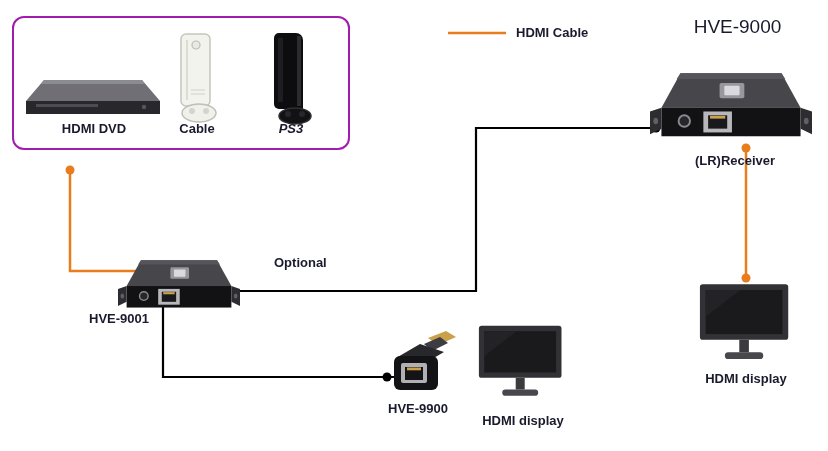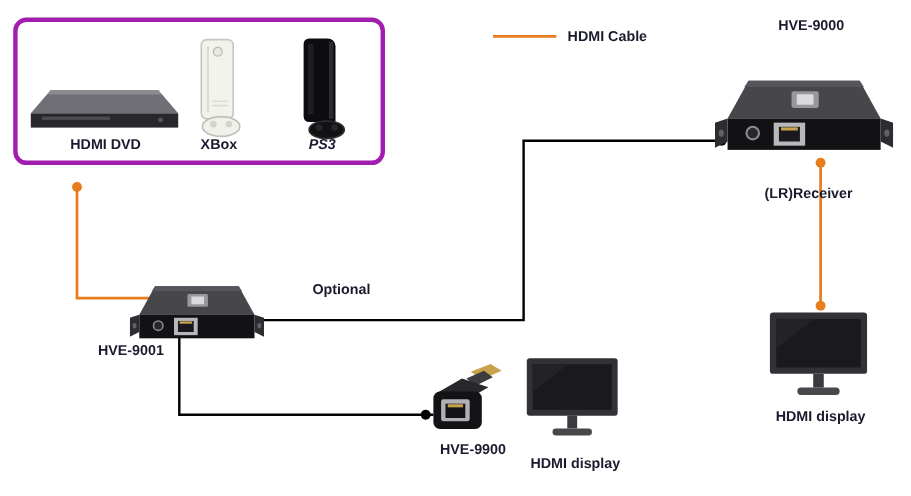--- a/index.html
+++ b/index.html
@@ -8,24 +8,24 @@
     position:relative; width:828px; height:451px; background:#ffffff;
     font-family:"Liberation Sans","DejaVu Sans",sans-serif; color:#1a1a2e; overflow:hidden;
   }
   .abs { position:absolute; }
   .node { position:absolute; z-index:2; }
   .cables { position:absolute; left:0; top:0; z-index:1; }
   .label {
     position:absolute; z-index:3; font-size:13px; font-weight:600;
     color:#1a1a2e; text-align:center; line-height:1.15; white-space:nowrap;
   }
-  .title-label { font-size:13px; font-weight:700; }
+  .title-label { font-size:19px; font-weight:400; }
   .sources-box {
     position:absolute; left:12px; top:16px; width:338px; height:134px;
-    border:4px solid #a21caf; border-radius:12px; z-index:2; background:#ffffff;
+    border:2px solid #a21caf; border-radius:12px; z-index:2; background:#ffffff;
   }
   .legend { position:absolute; left:448px; top:24px; z-index:3; }
   .legend-row { display:flex; align-items:center; gap:10px; height:18px; margin-bottom:5px; }
   .legend-row .label { position:static; }
 </style>
 </head>
 <body>
 
 <div class="canvas">
 
@@ -59,21 +59,21 @@
     <svg class="abs" style="left:146px; top:14px;" width="74" height="92" viewBox="0 0 74 92">
       <rect x="21" y="2" width="29" height="72" rx="5" fill="#f3f3ee" stroke="#c6c6bf" stroke-width="1.5"></rect>
       <line x1="27" y1="8" x2="27" y2="68" stroke="#dcdcd5" stroke-width="2"></line>
       <circle cx="36" cy="13" r="4" fill="#e9e9e3" stroke="#bcbcb5" stroke-width="1.2"></circle>
       <line x1="31" y1="58" x2="45" y2="58" stroke="#dcdcd5" stroke-width="1.5"></line>
       <line x1="31" y1="62" x2="45" y2="62" stroke="#dcdcd5" stroke-width="1.5"></line>
       <ellipse cx="39" cy="81" rx="17" ry="9" fill="#f1f1ec" stroke="#c0c0b9" stroke-width="1.5"></ellipse>
       <circle cx="32" cy="79" r="3" fill="#d4d4cd"></circle>
       <circle cx="46" cy="79" r="3" fill="#d4d4cd"></circle>
     </svg>
-    <div class="label" style="position:absolute; left:146px; top:104px; width:74px;">XBox</div>
+    <div class="label" style="position:absolute; left:146px; top:104px; width:74px;">Cable</div>
 
     <svg class="abs" style="left:240px; top:12px;" width="74" height="96" viewBox="0 0 74 96">
       <path d="M25,3 h17 a7,7 0 0 1 7,7 v69 h-24 a5,5 0 0 1 -5,-5 V8 a5,5 0 0 1 5,-5 z" fill="#0d0d10"></path>
       <rect x="43" y="6" width="4" height="70" fill="#2b2b30"></rect>
       <rect x="24" y="8" width="5" height="64" fill="#1d1d22"></rect>
       <ellipse cx="41" cy="86" rx="16" ry="8" fill="#121215" stroke="#2e2e33" stroke-width="1.5"></ellipse>
       <circle cx="34" cy="84" r="3" fill="#26262b"></circle>
       <circle cx="48" cy="84" r="3" fill="#26262b"></circle>
     </svg>
     <div class="label" style="position:absolute; left:240px; top:104px; width:74px;font-style:italic;">PS3</div>
@@ -98,51 +98,51 @@
     <rect x="12" y="50" width="146" height="30" fill="#121215"></rect>
     <polygon points="0,54 12,50 12,72 0,78" fill="#2c2c31"></polygon>
     <ellipse cx="6" cy="64" rx="2.5" ry="3.5" fill="#606066"></ellipse>
     <polygon points="158,50 170,54 170,78 158,72" fill="#2c2c31"></polygon>
     <ellipse cx="164" cy="64" rx="2.5" ry="3.5" fill="#606066"></ellipse>
     <circle cx="36" cy="64" r="6" fill="#26262b" stroke="#8a8a90" stroke-width="2"></circle>
     <rect x="56" y="54" width="30" height="22" fill="#b7b7bc"></rect>
     <rect x="61" y="58" width="20" height="14" fill="#1a1a1e"></rect>
     <rect x="63" y="58.5" width="16" height="3" fill="#c8a24d"></rect>
   </svg>
-  <div class="label" style="left:660px; top:154px; width:150px;margin-top:15px;">(LR)Receiver</div>
+  <div class="label" style="left:660px; top:154px; width:150px;">(LR)Receiver</div>
 
   <svg class="node" style="left:118px; top:250px;" width="122" height="62" viewBox="0 0 170 86">
     <polygon points="32,14 138,14 158,50 12,50" fill="#46464b"></polygon>
     <polygon points="32,14 138,14 142,20 28,20" fill="#55555b"></polygon>
     <rect x="73" y="24" width="26" height="16" rx="2" fill="#97979d"></rect>
     <rect x="78" y="27" width="16" height="10" rx="1" fill="#d9d9de"></rect>
     <rect x="12" y="50" width="146" height="30" fill="#121215"></rect>
     <polygon points="0,54 12,50 12,72 0,78" fill="#2c2c31"></polygon>
     <ellipse cx="6" cy="64" rx="2.5" ry="3.5" fill="#606066"></ellipse>
     <polygon points="158,50 170,54 170,78 158,72" fill="#2c2c31"></polygon>
     <ellipse cx="164" cy="64" rx="2.5" ry="3.5" fill="#606066"></ellipse>
     <circle cx="36" cy="64" r="6" fill="#26262b" stroke="#8a8a90" stroke-width="2"></circle>
     <rect x="56" y="54" width="30" height="22" fill="#b7b7bc"></rect>
     <rect x="61" y="58" width="20" height="14" fill="#1a1a1e"></rect>
     <rect x="63" y="58.5" width="16" height="3" fill="#c8a24d"></rect>
   </svg>
   <div class="label" style="left:64px; top:312px; width:110px;">HVE-9001</div>
 
-  <div class="label" style="left:284px; top:256px;">Optional</div>
+  <div class="label" style="left:274px; top:256px;">Optional</div>
 
   <svg class="node" style="left:386px; top:326px;" width="80" height="72" viewBox="0 0 80 72">
     <polygon points="42,12 60,5 70,11 52,19" fill="#c9a14b"></polygon>
     <polygon points="38,18 54,11 62,17 46,25" fill="#3c3c41"></polygon>
     <polygon points="10,32 34,18 58,26 34,40" fill="#27272c"></polygon>
     <rect x="8" y="30" width="44" height="34" rx="6" fill="#131316"></rect>
     <rect x="15" y="37" width="26" height="20" rx="2" fill="#b0b0b5"></rect>
     <rect x="19" y="41" width="18" height="13" fill="#141417"></rect>
     <rect x="21" y="41.5" width="14" height="2.8" fill="#c9a14b"></rect>
   </svg>
-  <div class="label" style="left:380px; top:402px; width:100px;text-align:center;">HVE-9900</div>
+  <div class="label" style="left:368px; top:402px; width:100px;text-align:center;">HVE-9900</div>
 
   <svg class="node" style="left:477px; top:324px;" width="90" height="79" viewBox="0 0 100 88">
     <rect x="2" y="2" width="92" height="58" rx="3" fill="#323236"></rect>
     <rect x="8" y="8" width="80" height="46" fill="#1a1a1d"></rect>
     <polygon points="8,8 44,8 8,36" fill="#232327"></polygon>
     <rect x="43" y="60" width="10" height="13" fill="#3a3a3f"></rect>
     <rect x="28" y="73" width="40" height="7" rx="3.5" fill="#47474c"></rect>
   </svg>
   <div class="label" style="left:468px; top:414px; width:110px;">HDMI display</div>
 

